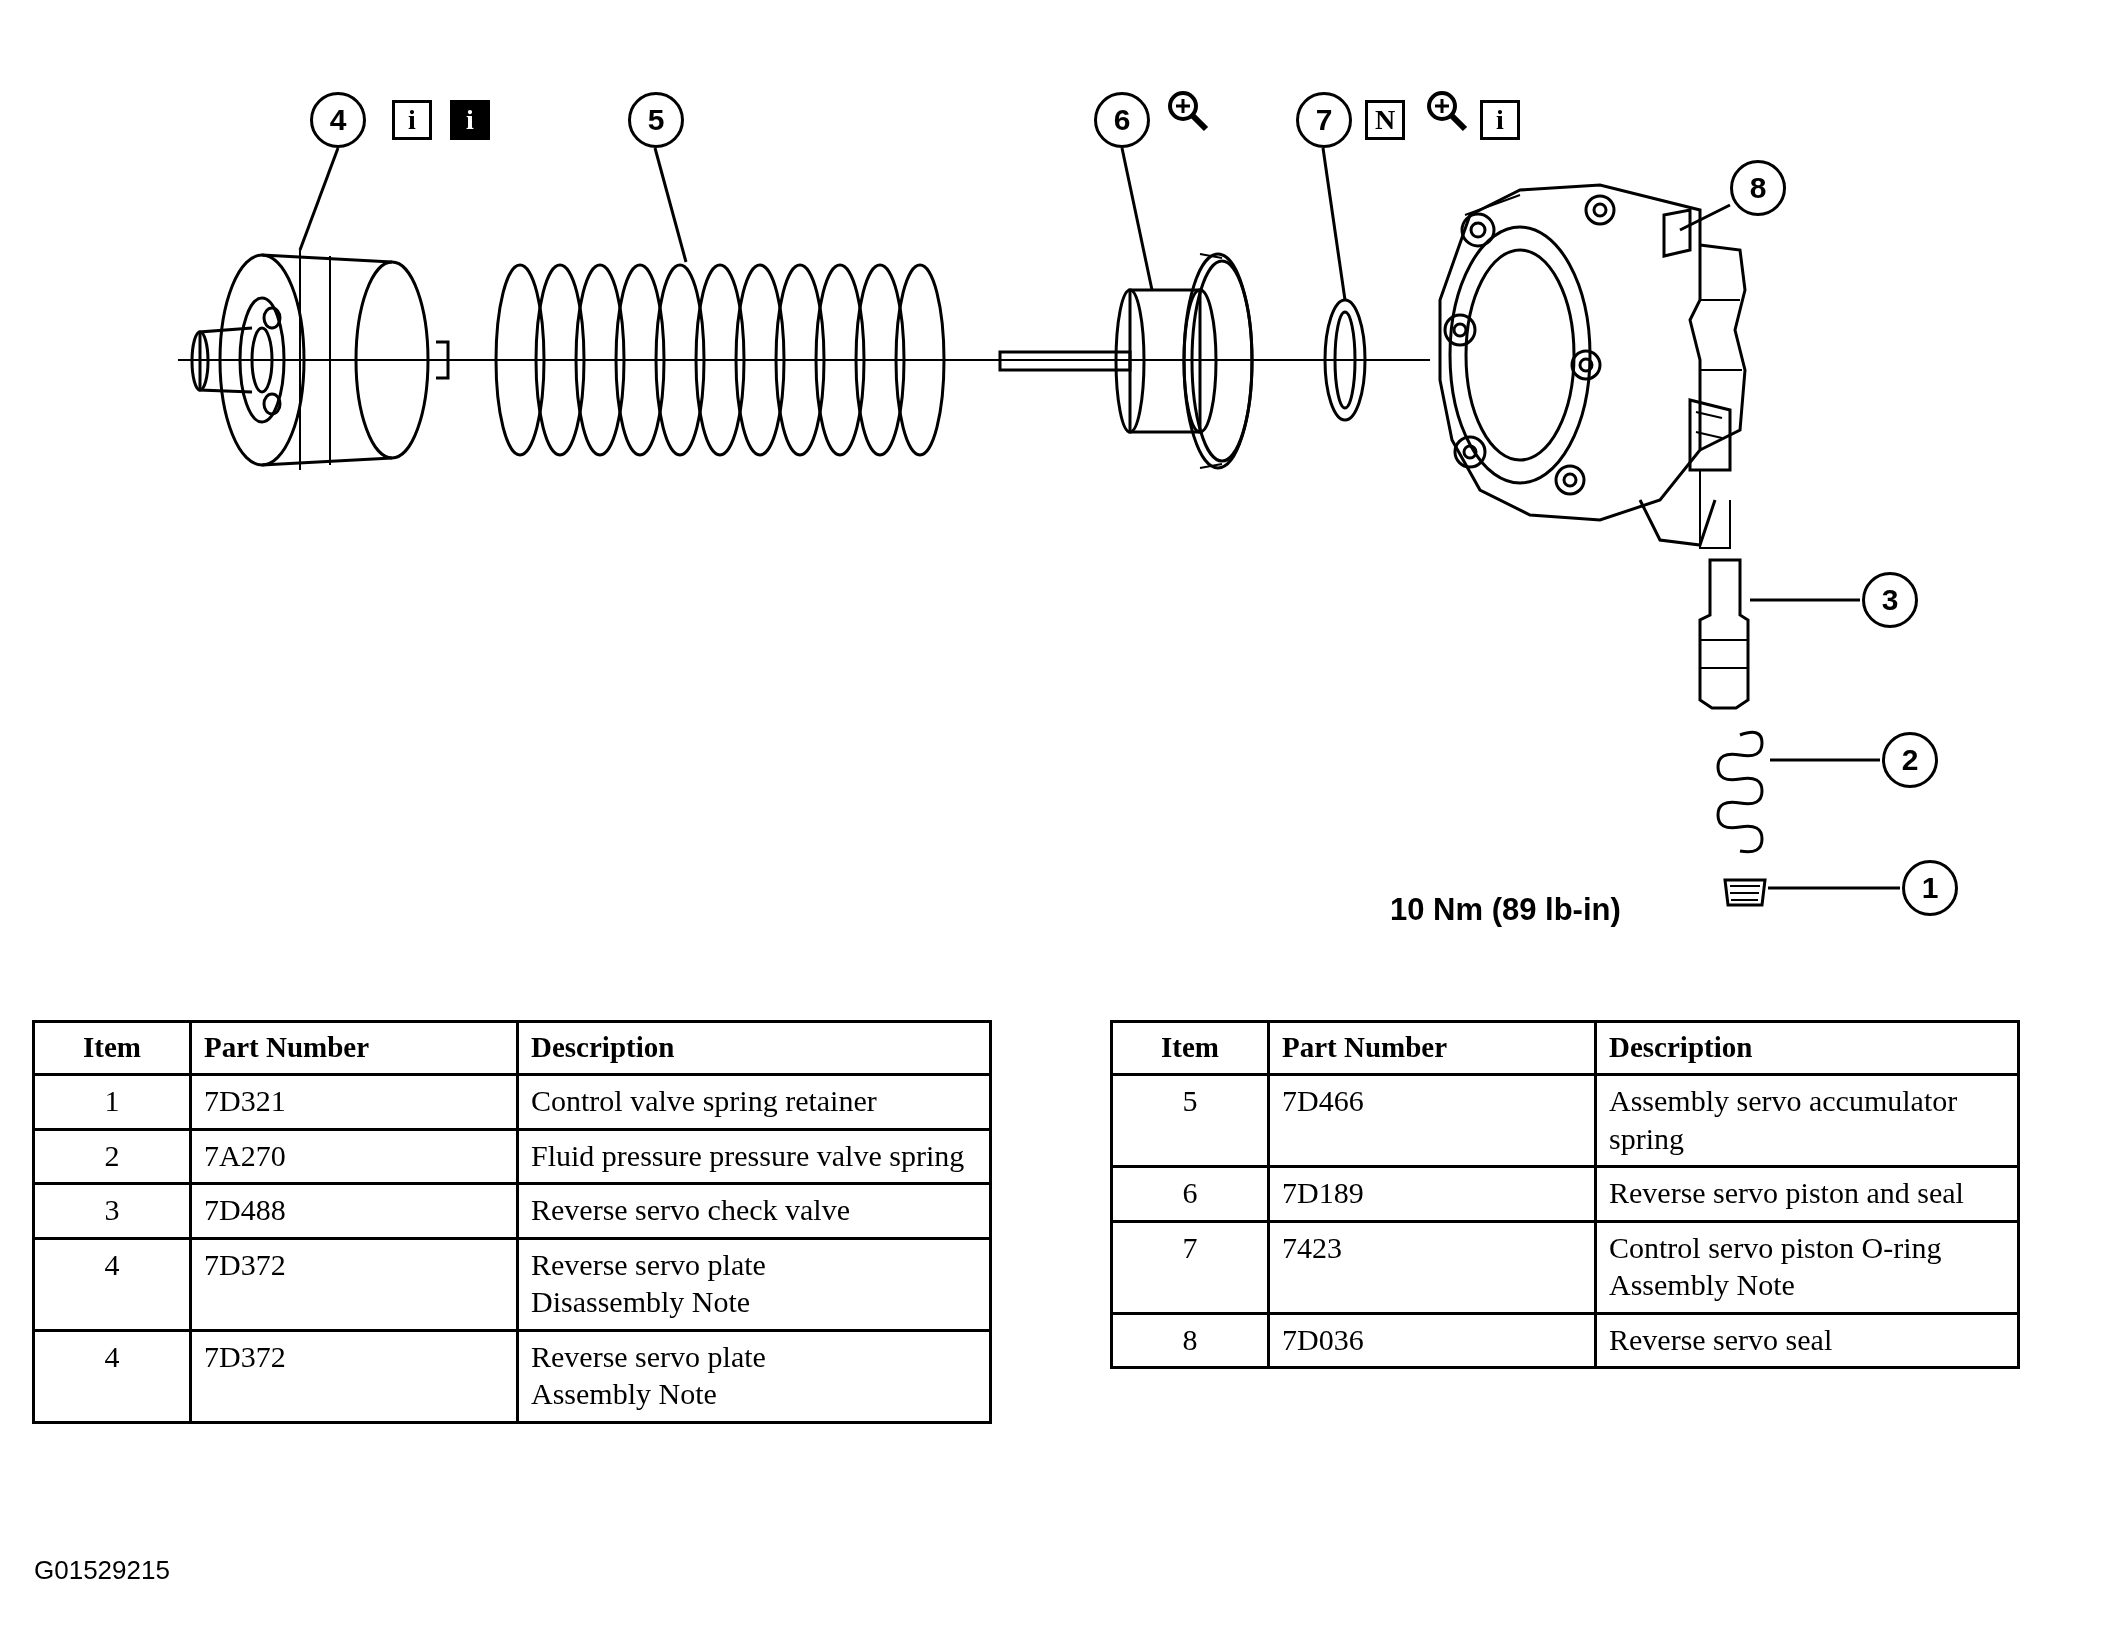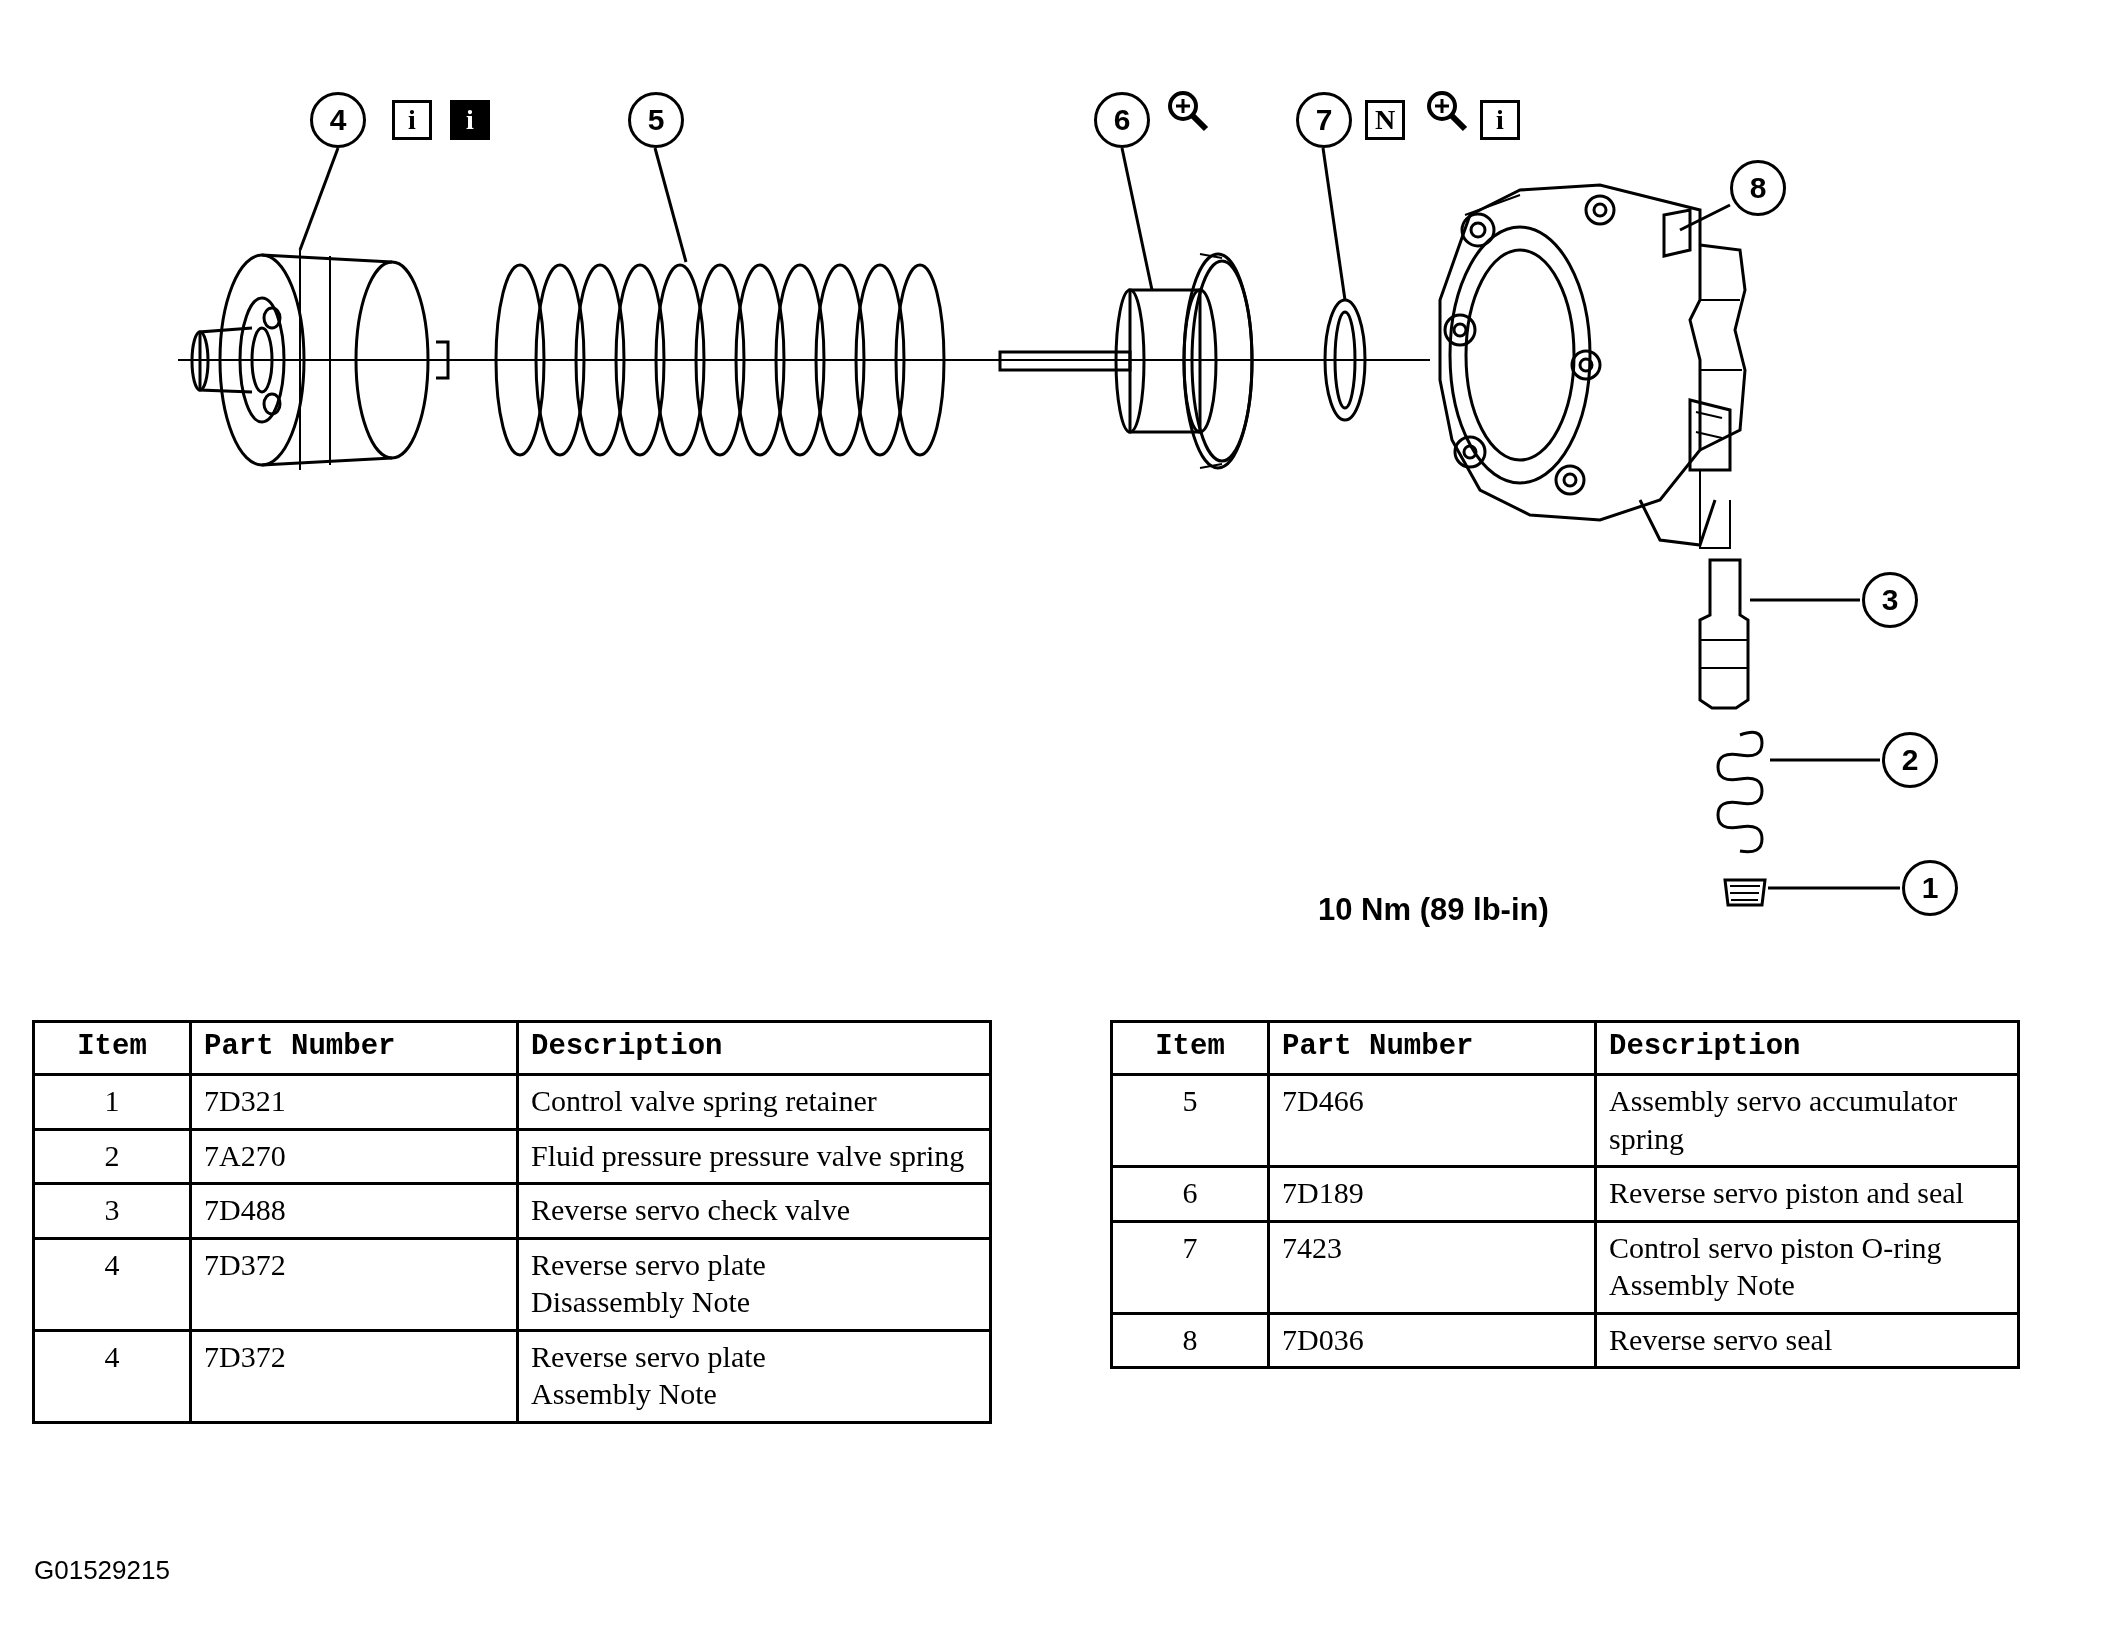--- a/index.html
+++ b/index.html
@@ -79,21 +79,21 @@
     table-layout: fixed;
     font-size: 30px;
   }
   table.parts th, table.parts td {
     border: 3px solid #000;
     padding: 6px 12px 8px 12px;
     vertical-align: top;
     line-height: 1.25;
   }
   table.parts th {
-    font-family: Liberation Mono, monospace;
+    font-family: Liberation Serif, serif;
     font-weight: bold;
     font-size: 29px;
     text-align: left;
   }
   table.parts th.c-item, table.parts td.c-item {
     text-align: center;
   }
   table.parts td {
     font-family: "Liberation Serif", serif;
   }
@@ -285,21 +285,21 @@
     <svg width="46" height="46" viewBox="0 0 46 46">
       <circle cx="18" cy="18" r="13" fill="none" stroke="#000" stroke-width="4"></circle>
       <line x1="27" y1="27" x2="41" y2="41" stroke="#000" stroke-width="6"></line>
       <path d="M11 18 h14 M18 11 v14" stroke="#000" stroke-width="3"></path>
     </svg>
   </div>
   <div class="badge" style="left:1480px; top:100px;">
       <span>i</span>
     </div>
 
-  <div class="torque-label" style="left:1318px; top:892px;">10 Nm (89 lb-in)</div>
+  <div class="torque-label" style="left:1390px; top:892px;">10 Nm (89 lb-in)</div>
 </div>
 
 <div class="tables">
 
   <div class="tbl-left">
     <table class="parts">
       <thead>
         <tr>
           <th class="c-item col-item">Item</th>
           <th class="col-part">Part Number</th>

